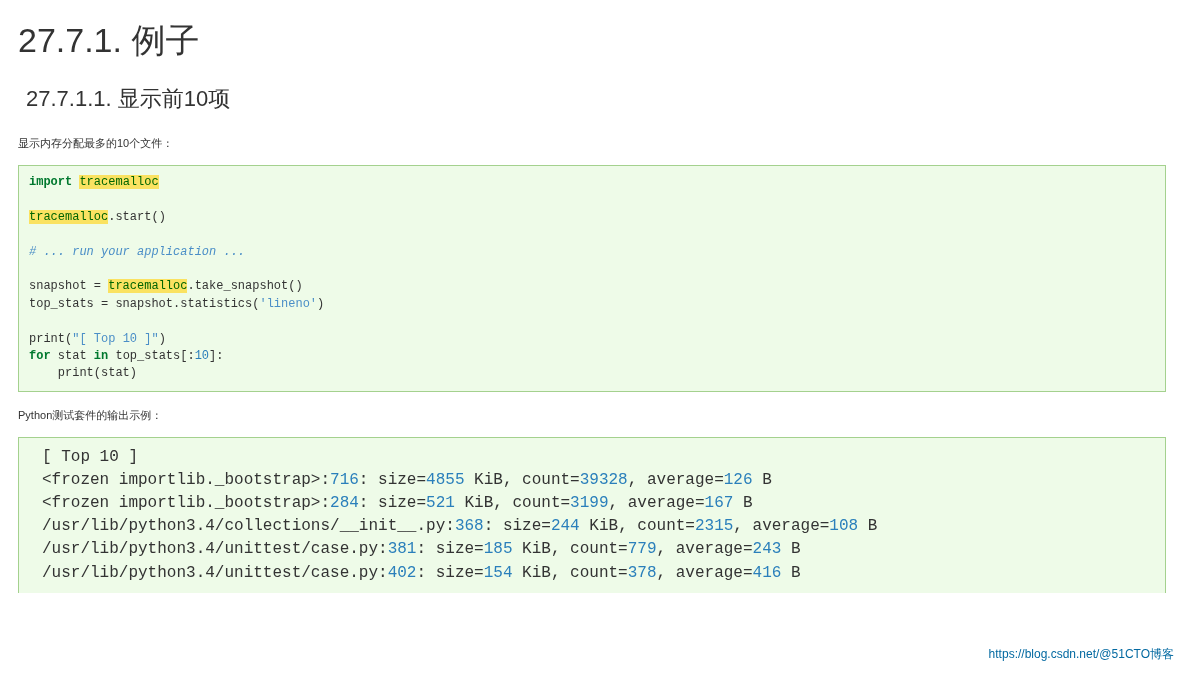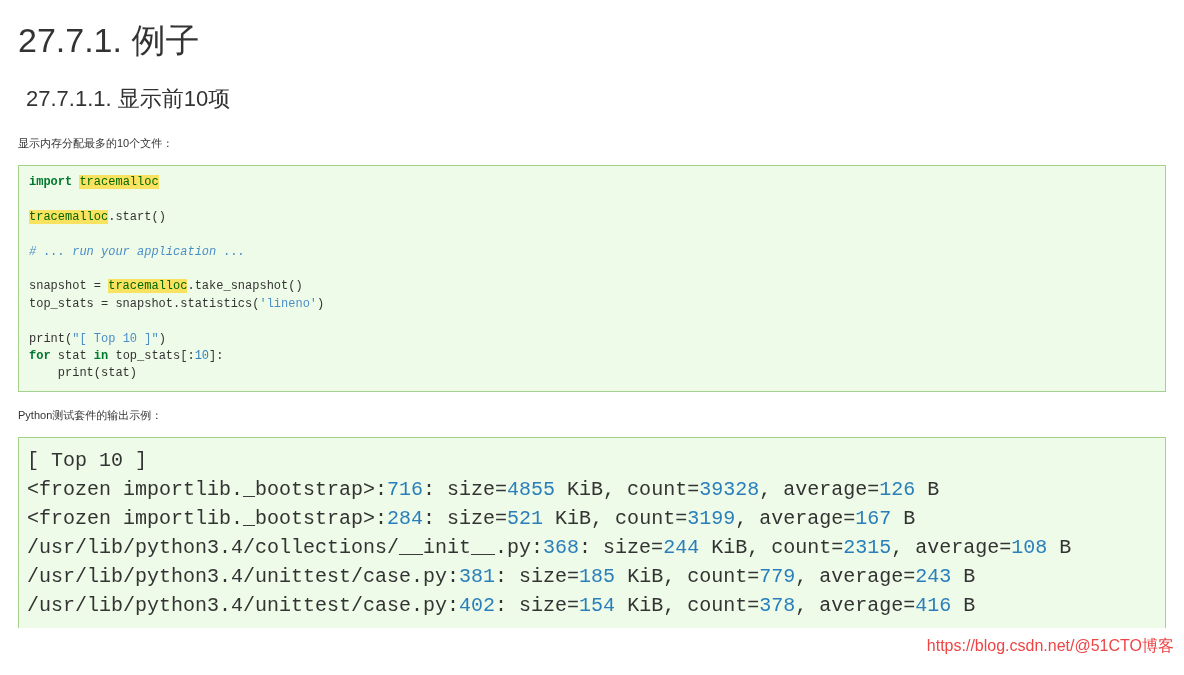--- a/index.html
+++ b/index.html
@@ -41,39 +41,39 @@
       color: #333;
       margin-bottom: 16px;
       white-space: pre;
       overflow: hidden;
     }
     .output-block {
       background: #eefbe8;
       border-top: 1px solid #a4d18e;
       border-left: 1px solid #a4d18e;
       border-right: 1px solid #a4d18e;
-      padding: 8px 8px;
+      padding: 8px 23px;
       font-family: "Courier New", Consolas, monospace;
-      font-size: 20px;
+      font-size: 16px;
       line-height: 1.45;
       color: #333;
       white-space: pre;
       overflow: hidden;
     }
     .kw { color: #00782e; font-weight: bold; }
     .hl { background: #fae261; color: #006400; }
     .comment { color: #4a8ec7; font-style: italic; }
     .str { color: #4a8ec7; }
     .num { color: #2a7fbb; }
     .watermark {
       position: fixed;
       right: 10px;
-      bottom: 18px;
-      color: #ef4444;
-      font-size: 16px;
+      bottom: 12px;
+      color: #0369a1;
+      font-size: 12px;
     }
   </style>
 </head>
 <body>
 
 <h2>27.7.1. 例子</h2>
 <h3>27.7.1.1. 显示前10项</h3>
 
 <p class="para">显示内存分配最多的10个文件：</p>
 

